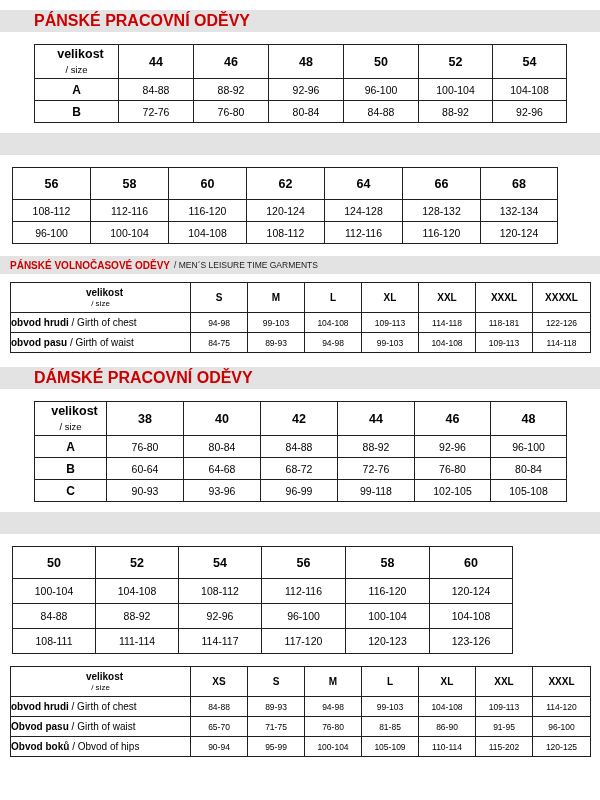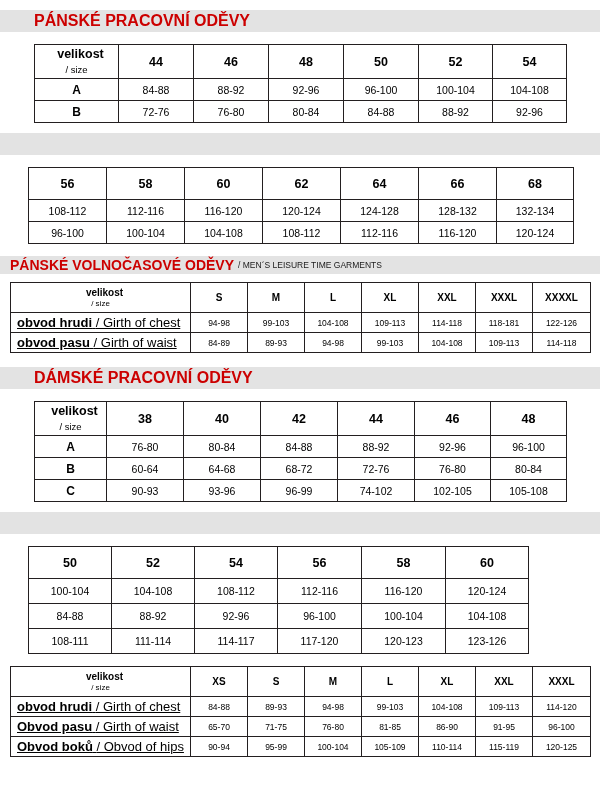--- a/index.html
+++ b/index.html
@@ -31,57 +31,55 @@
   .heading .red {
     color: #cc0000;
     font-weight: bold;
     font-size: 16px;
   }
   .heading .blk {
     color: #1a1a1a;
     font-weight: normal;
     font-size: 11px;
   }
-  .heading.small .red { font-size: 14px; }
+  .heading.small .red { font-size: 10px; }
   .heading.small .blk { font-size: 8.5px; }
 
   
   table {
     border-collapse: collapse;
     table-layout: fixed;
   }
   table td {
     border: 1px solid #231f20;
     text-align: center;
     vertical-align: middle;
     font-size: 10.5px;
     color: #000;
     padding: 0;
   }
   .hdr td { font-weight: bold; font-size: 12.5px; }
   .rowlabel { font-weight: bold; font-size: 12px; }
 
   .tbl-wrap { padding-left: 34px; }
   .tbl-wrap.wide { padding-left: 10px; }
-  .tbl-wrap.mid  { padding-left: 28px; border-radius: 21px; }
+  .tbl-wrap.mid  { padding-left: 12px; border-radius: 21px; }
 
   .velikost {
     font-weight: bold;
     line-height: 1.15;
   }
   .velikost .v1 { font-size: 12.5px; margin-left: 8px; }
   .velikost .v2 { font-size: 9.5px; font-weight: normal; }
 
   
   .leisure td { font-size: 8.5px; }
   .leisure td.lbl {
     text-align: left;
-    padding-left: 6px;
-    font-size: 13px;
-    text-decoration: underline;
+    font-size: 10px;
   }
   .leisure td.lbl b { font-weight: bold; }
   .leisure td.hd { font-weight: bold; font-size: 10px; }
   .leisure td.velcell { font-weight: bold; }
   .leisure .velikost .v1 { font-size: 10px; }
   .leisure .velikost .v2 { font-size: 8px; font-weight: normal; }
 </style>
 </head>
 <body>
 
@@ -236,21 +234,21 @@
         <td>109-113</td>
         <td>114-118</td>
         <td>118-181</td>
         <td>122-126</td>
       </tr>
       <tr>
         <td class="lbl" style="height:20px">
           <b>obvod pasu</b>
           <span>/ Girth of waist</span>
         </td>
-        <td>84-89</td>
+        <td>84-75</td>
         <td>89-93</td>
         <td>94-98</td>
         <td>99-103</td>
         <td>104-108</td>
         <td>109-113</td>
         <td>114-118</td>
       </tr>
     </tbody>
       </table>
   </div>
@@ -304,21 +302,21 @@
         <td>68-72</td>
         <td>72-76</td>
         <td>76-80</td>
         <td>80-84</td>
       </tr>
       <tr>
         <td class="rowlabel" style="height:22px">C</td>
         <td>90-93</td>
         <td>93-96</td>
         <td>96-99</td>
-        <td>74-102</td>
+        <td>99-118</td>
         <td>102-105</td>
         <td>105-108</td>
       </tr>
     </tbody>
       </table>
   </div>
 
   <div style="height:10px"></div>
   <div class="heading" style="background:#e3e3e3;height:22px"></div>
 
@@ -428,20 +426,20 @@
       <tr>
         <td class="lbl" style="height:20px">
           <b>Obvod boků</b>
           <span>/ Obvod of hips</span>
         </td>
         <td>90-94</td>
         <td>95-99</td>
         <td>100-104</td>
         <td>105-109</td>
         <td>110-114</td>
-        <td>115-119</td>
+        <td>115-202</td>
         <td>120-125</td>
       </tr>
     </tbody>
       </table>
   </div>
 
 </div>
 
 </body></html>

